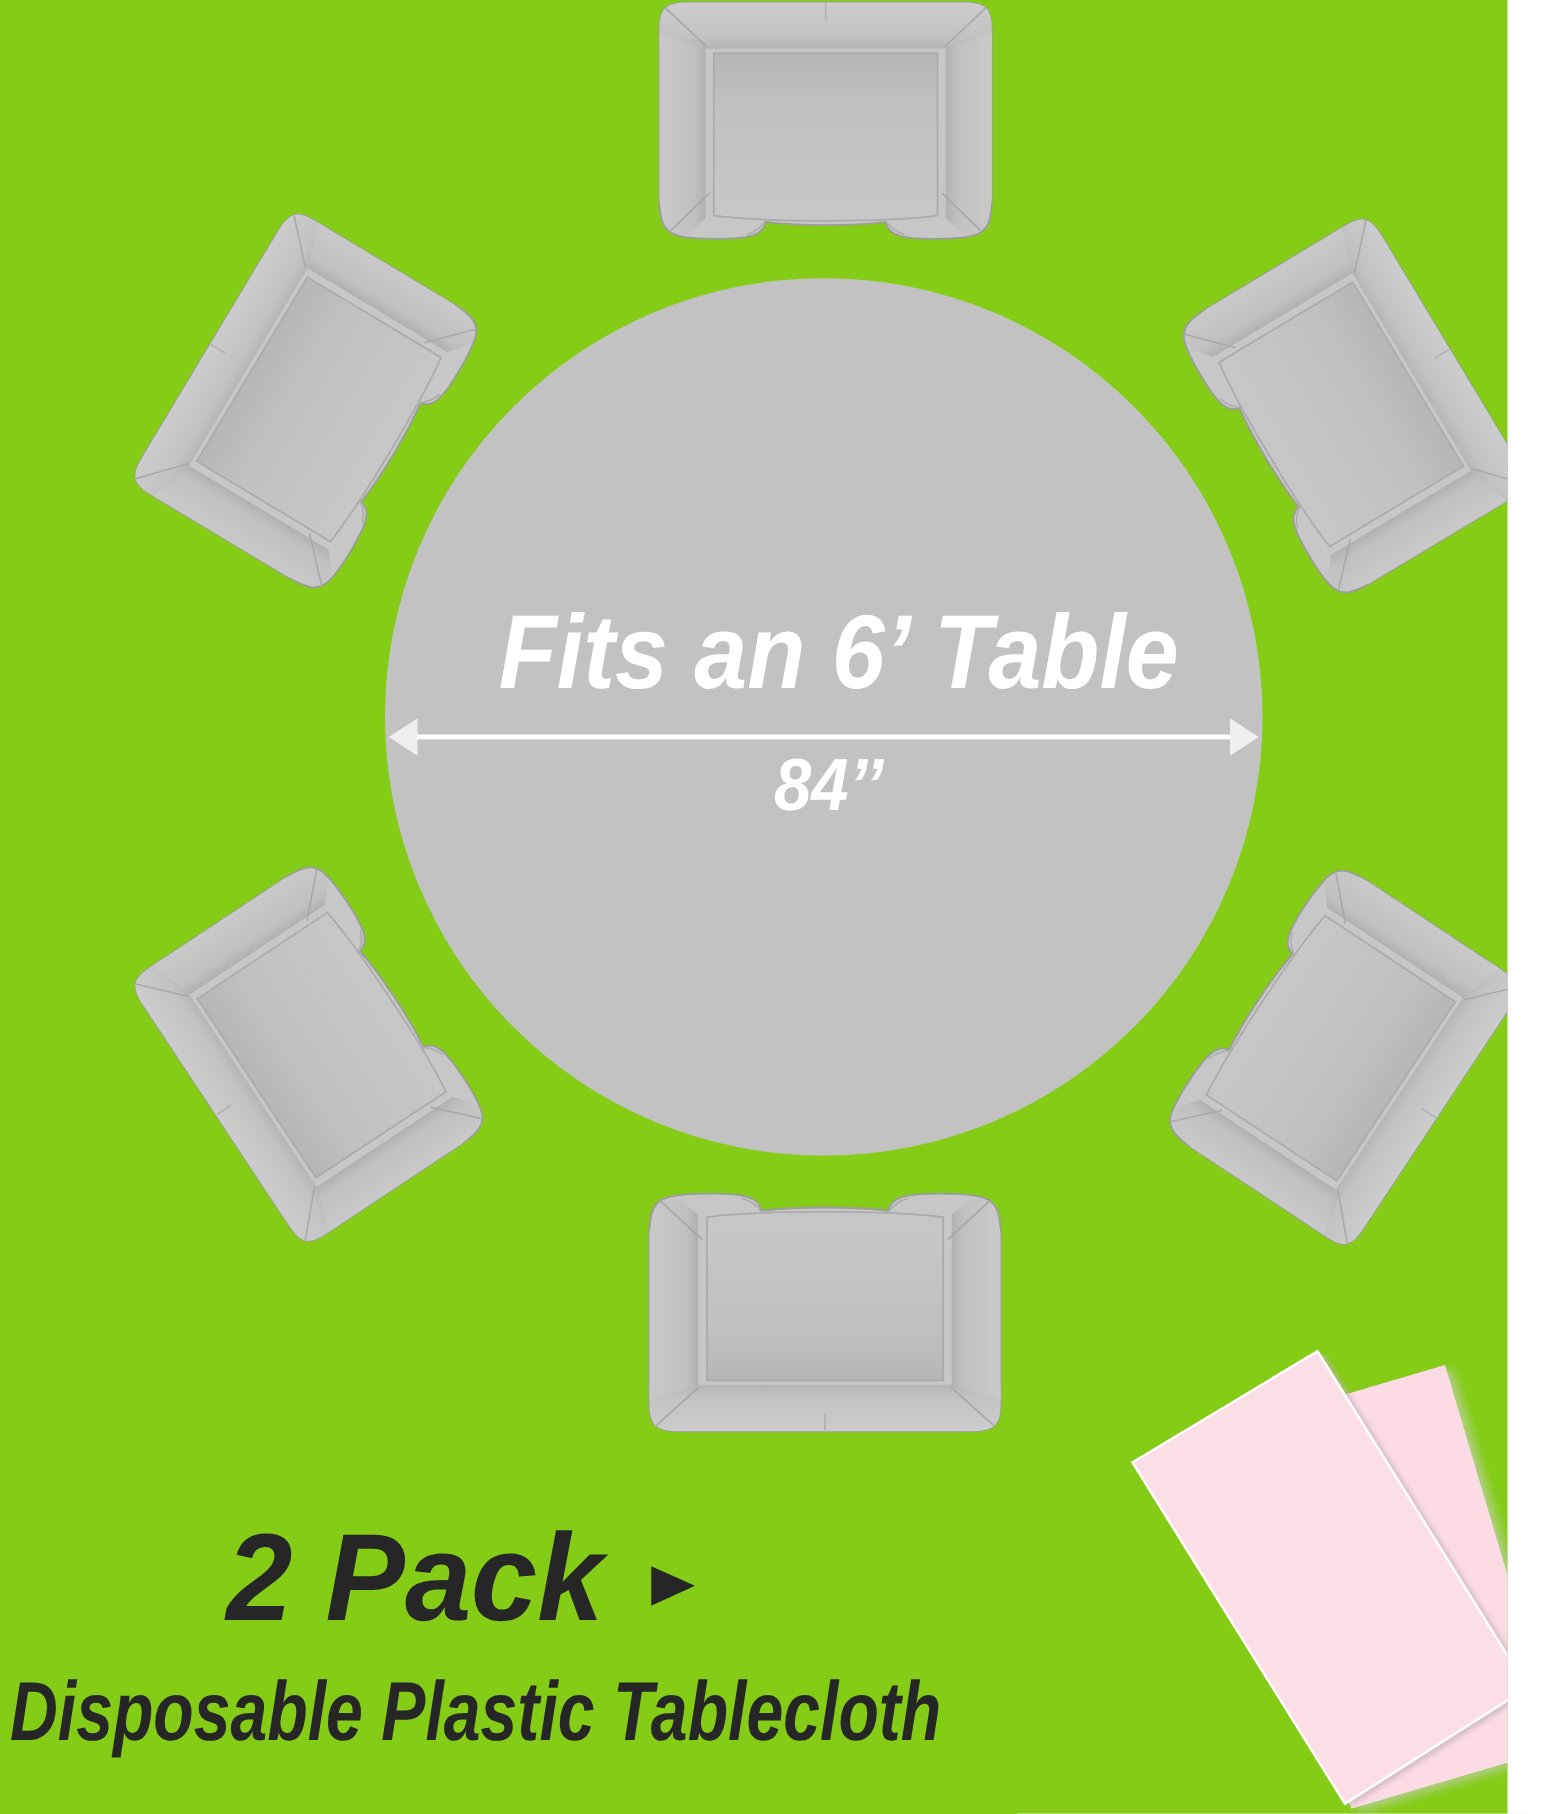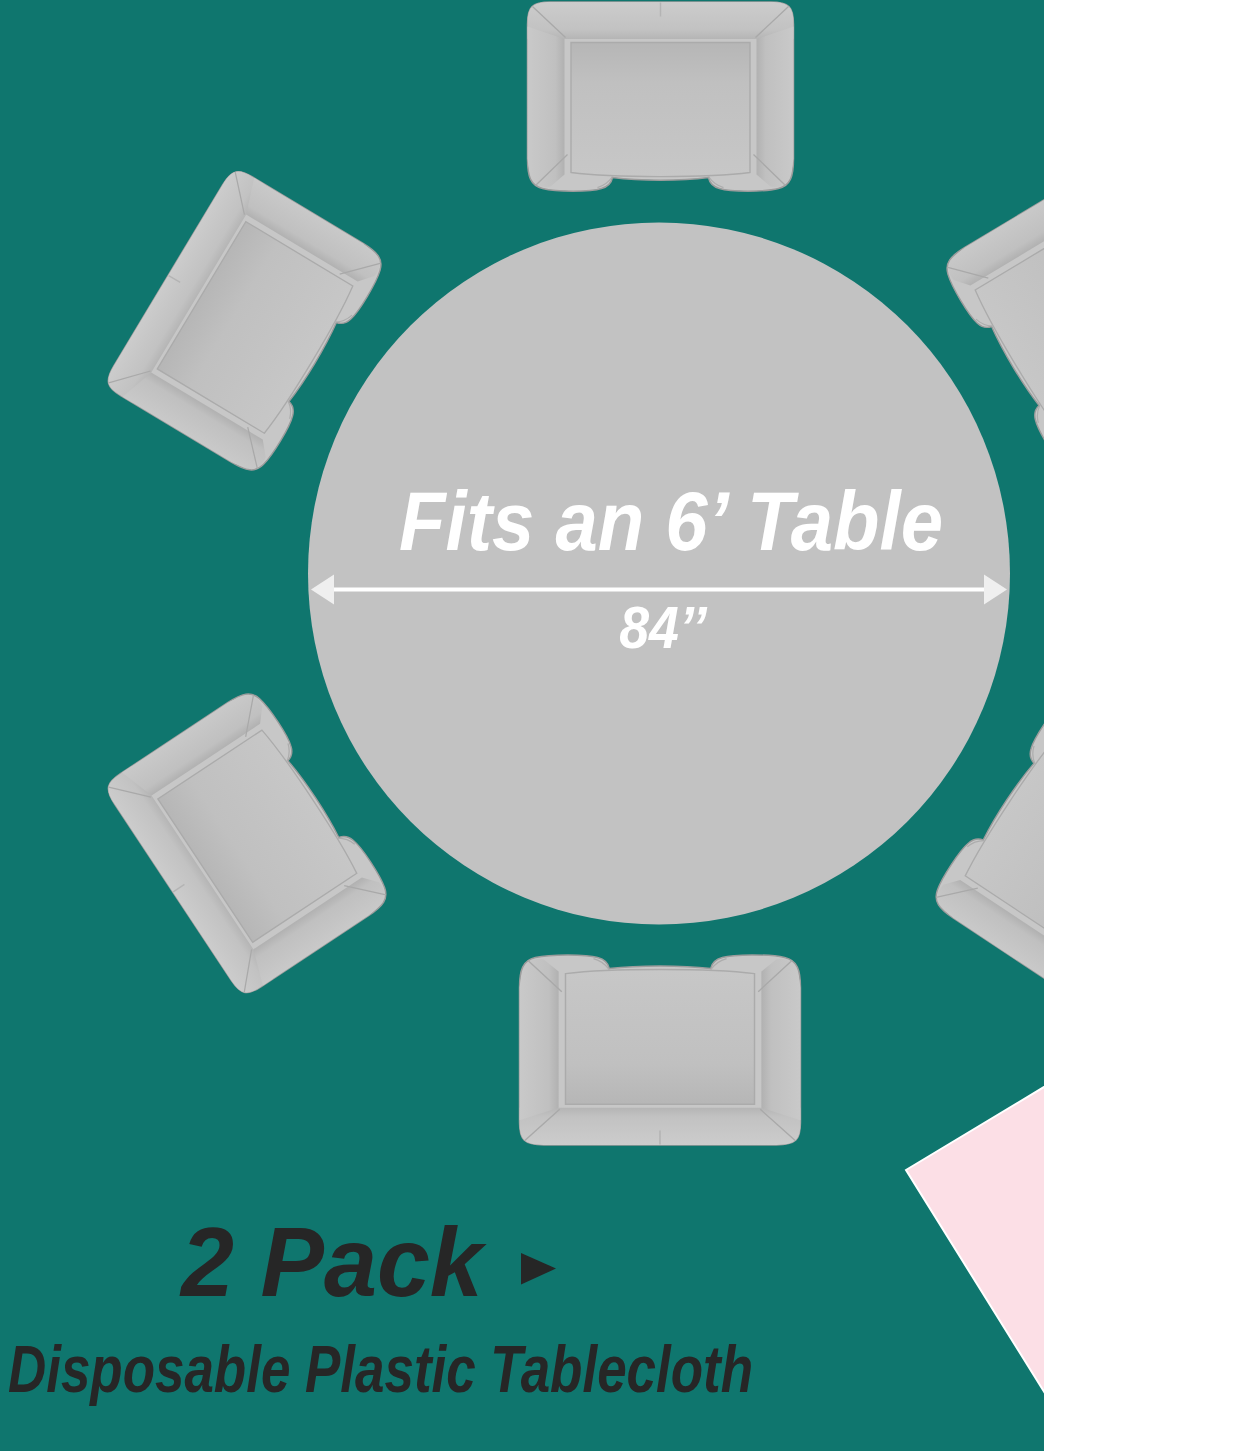--- a/index.html
+++ b/index.html
@@ -1,16 +1,16 @@
 <!DOCTYPE html>
 <html><head>
 <meta charset="utf-8">
 <style>
   html,body{margin:0;padding:0;background:#ffffff;}
-  .stage{position:relative;width:1044px;height:1451px;background:#0f766e;overflow:hidden;
+  .stage{position:relative;width:1206px;height:1451px;background:#84cc16;overflow:hidden;
          font-family:"Liberation Sans", sans-serif;}
 </style>
 </head>
 <body>
 <div class="stage">
 <svg width="1246" height="1451" viewBox="0 0 1246 1451" xmlns="http://www.w3.org/2000/svg">
 <defs>
   <linearGradient id="gSeat" x1="0" y1="0" x2="0" y2="1">
     <stop offset="0" stop-color="#b6b6b6"></stop>
     <stop offset="0.3" stop-color="#c0c0c0"></stop>

